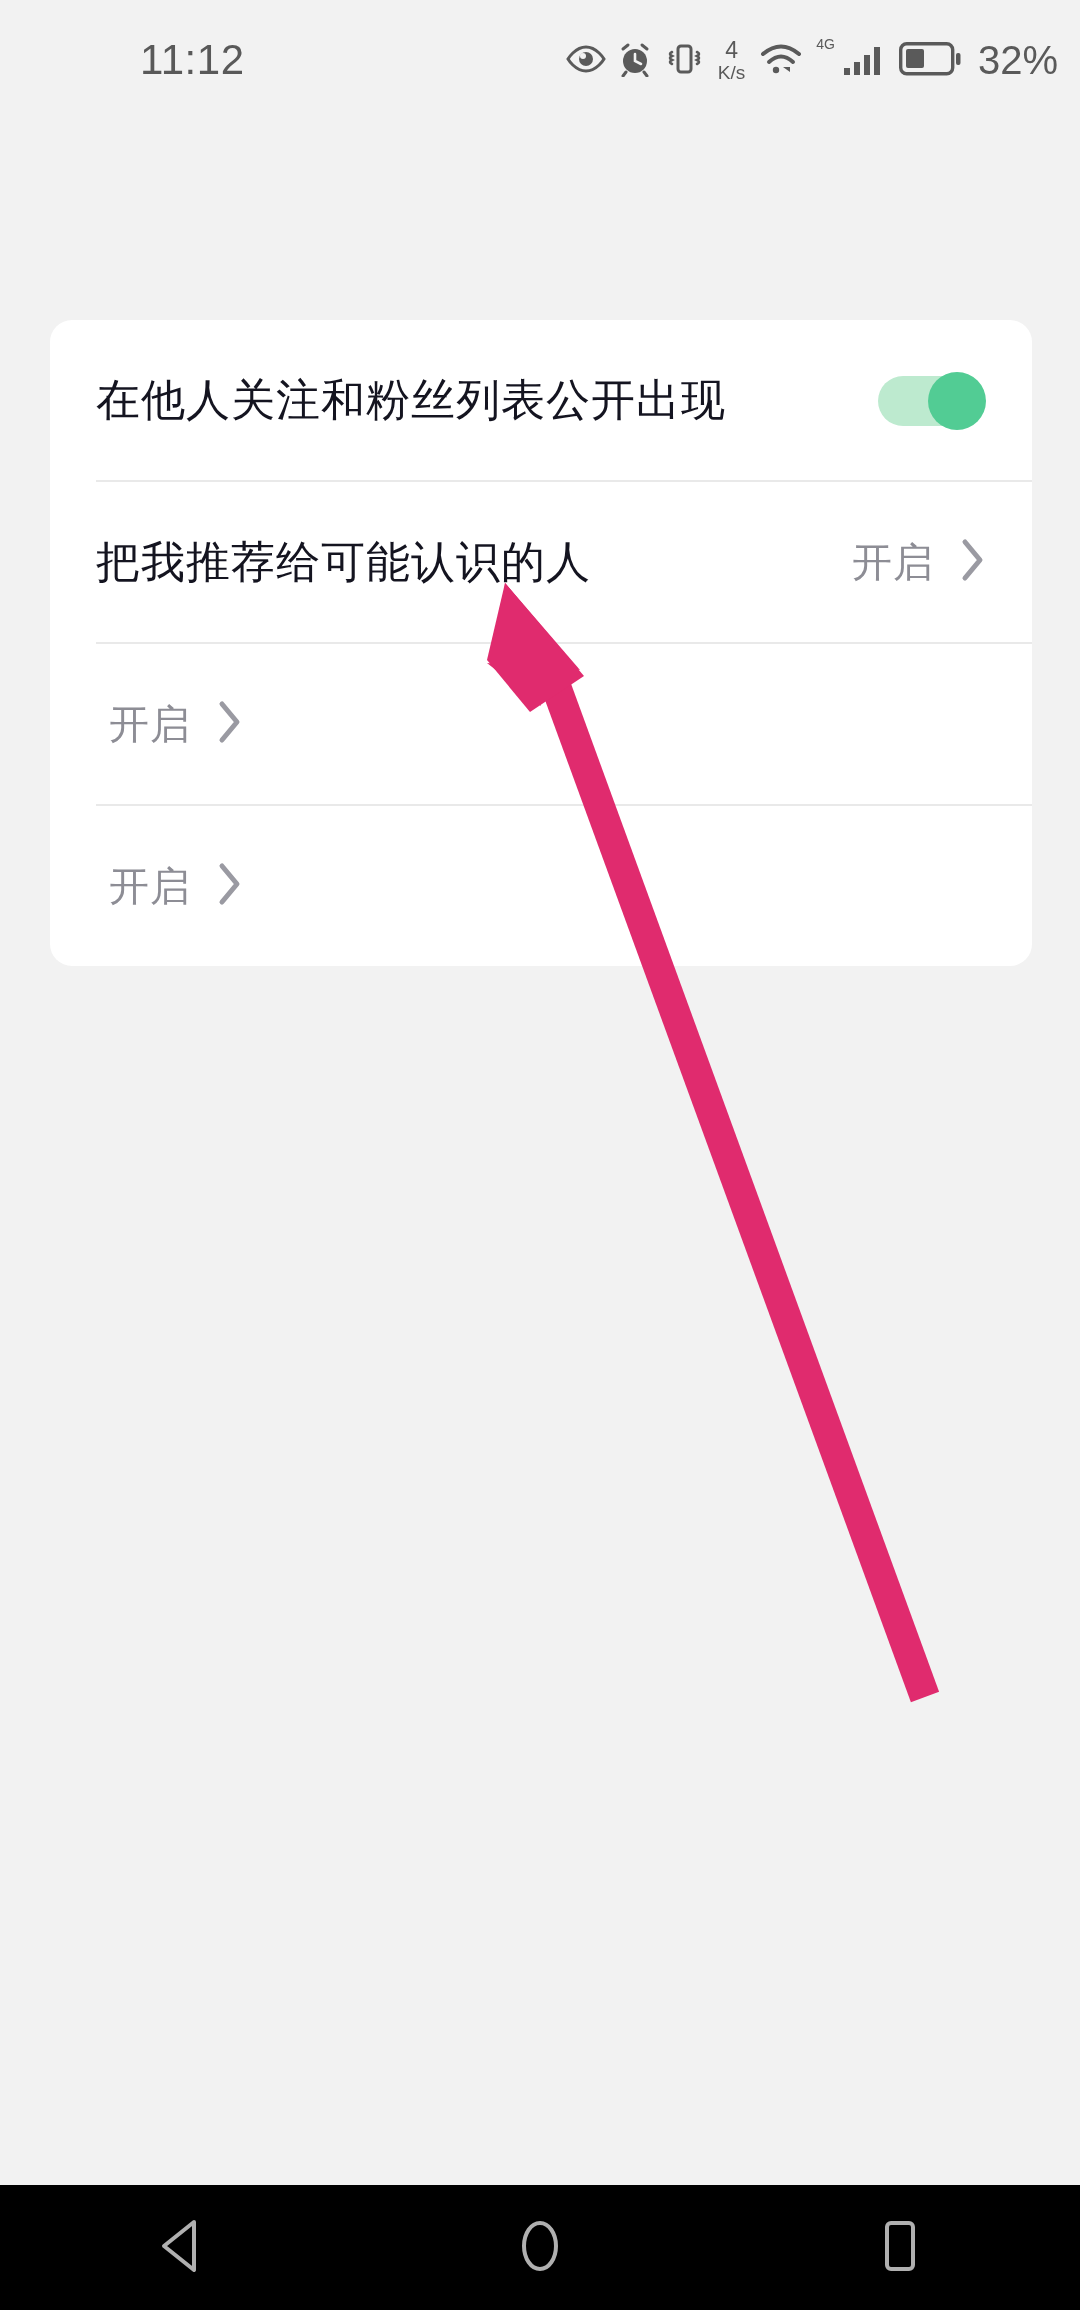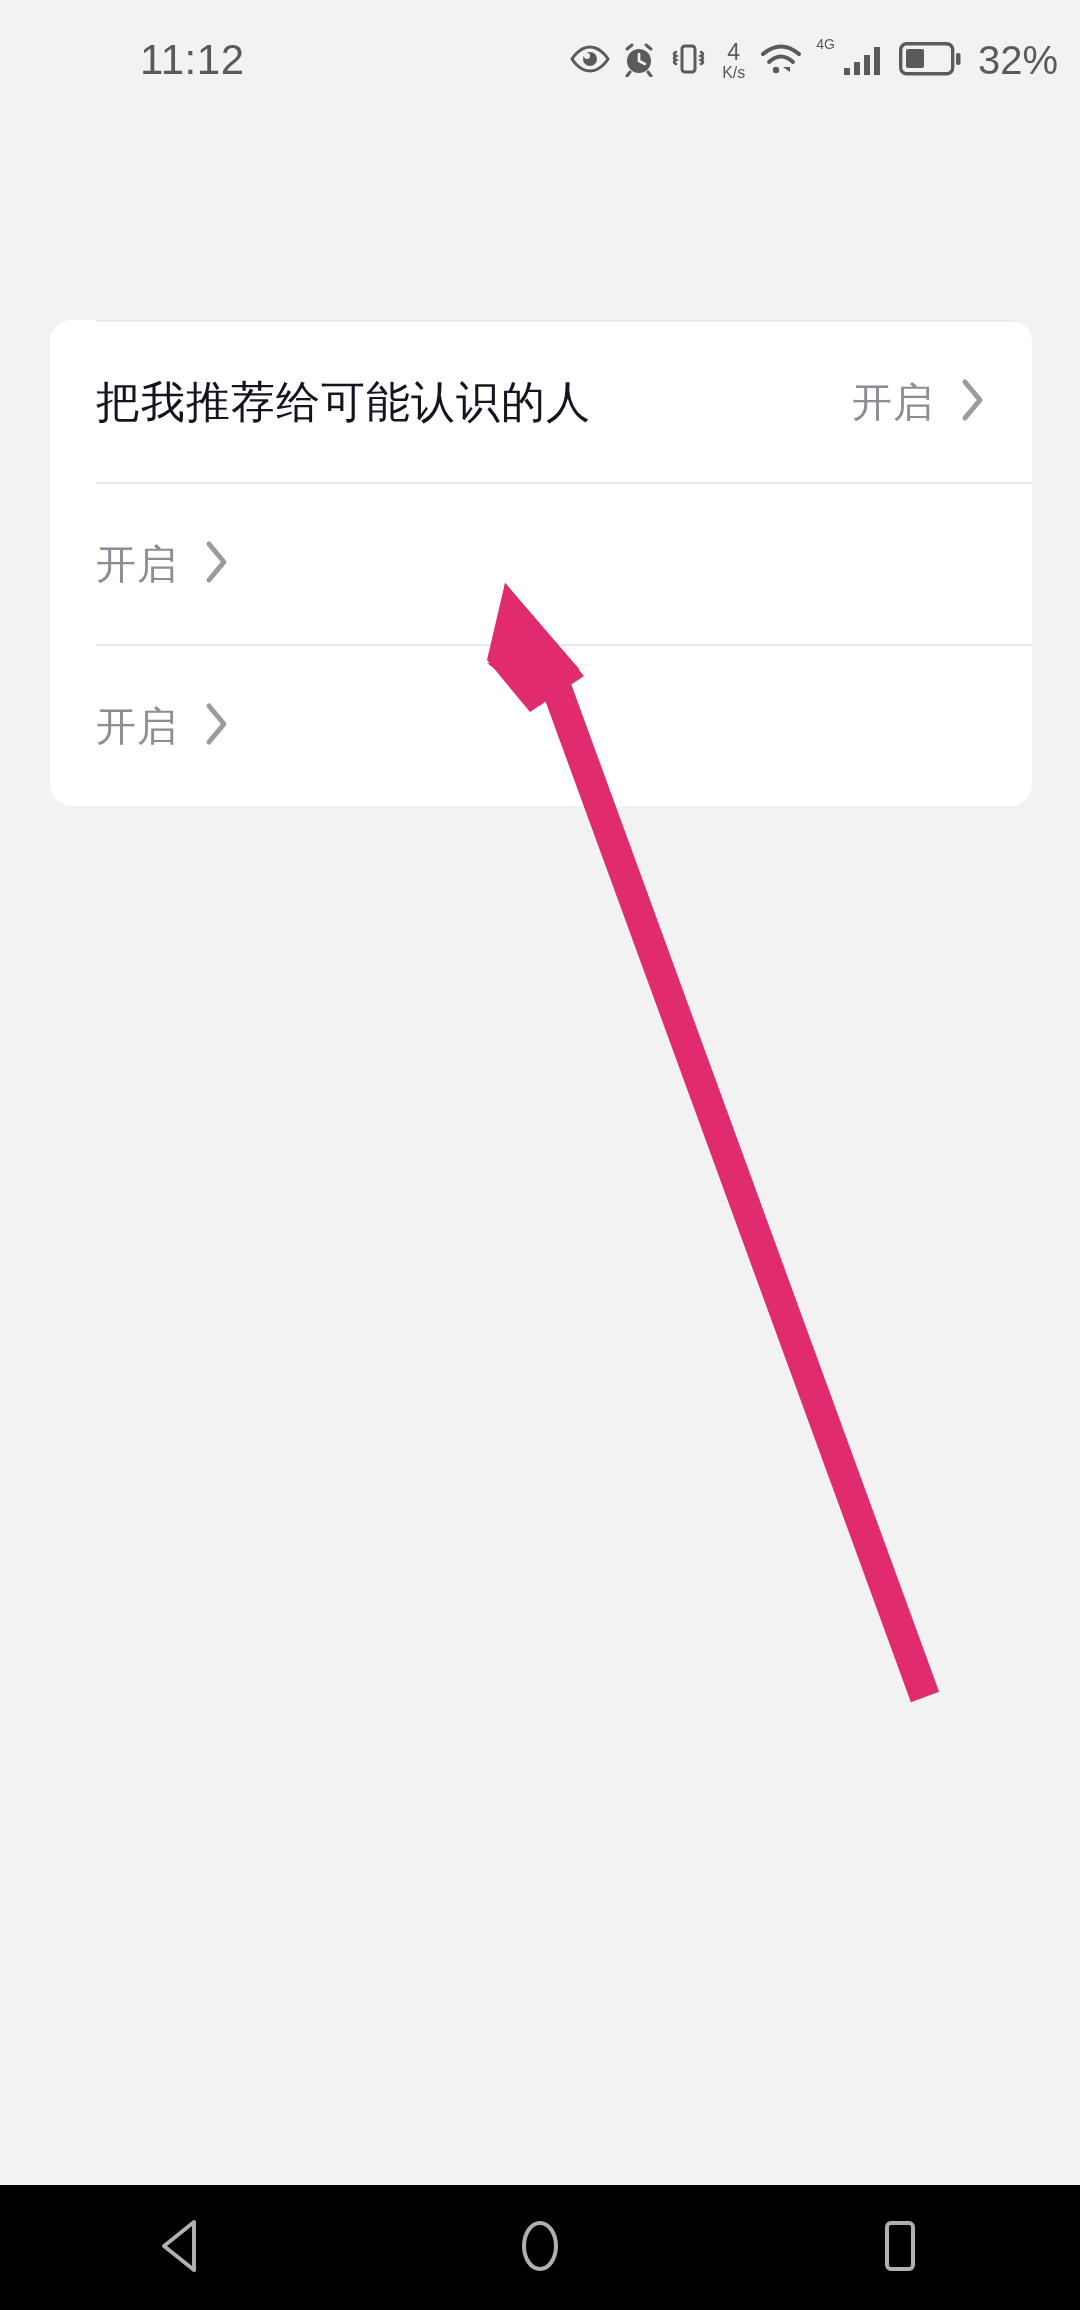--- a/index.html
+++ b/index.html
@@ -31,21 +31,21 @@
     position:absolute; right:22px; top:30px;
     display:flex; align-items:center; gap:11px;
   }
   .sb-icon { display:block; }
   .sb-speed {
     display:flex; flex-direction:column;
     align-items:center; justify-content:center;
     line-height:1; color:#5a5a5a; margin:0 3px;
   }
   .sb-speed .num { font-size:23px; }
-  .sb-speed .unit { font-size:16px; margin-top:1px; }
+  .sb-speed .unit { font-size:19px; margin-top:1px; }
   .sb-4g {
     font-size:14px; color:#5a5a5a;
     align-self:flex-start; margin-right:-4px; margin-top:-2px;
   }
   .sb-batt-text {
     font-size:40px; color:#5a5a5a; margin-left:6px;text-align:center;
   }
 
   
   .header {
@@ -81,21 +81,21 @@
     display:flex; align-items:center;
     padding:0 46px 0 46px;
     cursor:pointer;
   }
   .row-label {
     font-size:44px; color:#141420;
     letter-spacing:1px;
     flex:1;
   }
   .row-right {
-    display:flex; align-items:center; gap:26px;
+    display:flex; align-items:center; gap:26px;margin-left:13px;
   }
   .row-value {
     font-size:40px; color:#8d8d95;
     letter-spacing:1px;
   }
   .chev {
     display:block;
   }
   .divider {
     height:2px;
@@ -211,20 +211,29 @@
         </svg>
       </span>
 
       <span class="sb-batt-text">32%</span>
     </div>
   </div>
 
 
   <div class="card">
 
+    <div class="row">
+      <div class="row-label">在他人关注和粉丝列表公开出现</div>
+      <div class="row-right">
+        <div class="toggle">
+          <div class="toggle-track"></div>
+          <div class="toggle-knob"></div>
+        </div>
+      </div>
+    </div>
     <div class="divider"></div>
 
     <div class="row">
       <div class="row-label">把我推荐给可能认识的人</div>
       <div class="row-right">
         <span class="row-value">开启</span>
         <span class="chev">
           <svg width="26" height="46" viewBox="0 0 26 46">
             <path d="M5 5 L20 23 L5 41" fill="none" stroke="#9a9aa2" stroke-width="5" stroke-linecap="round" stroke-linejoin="round"></path>
           </svg>

